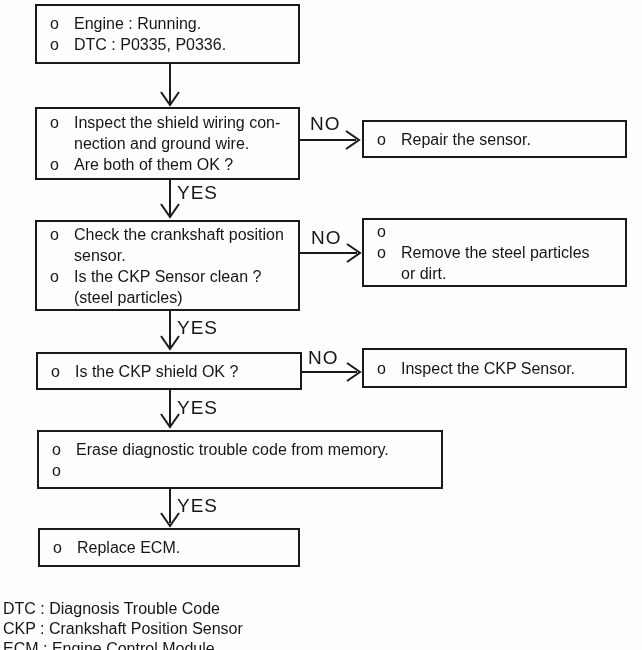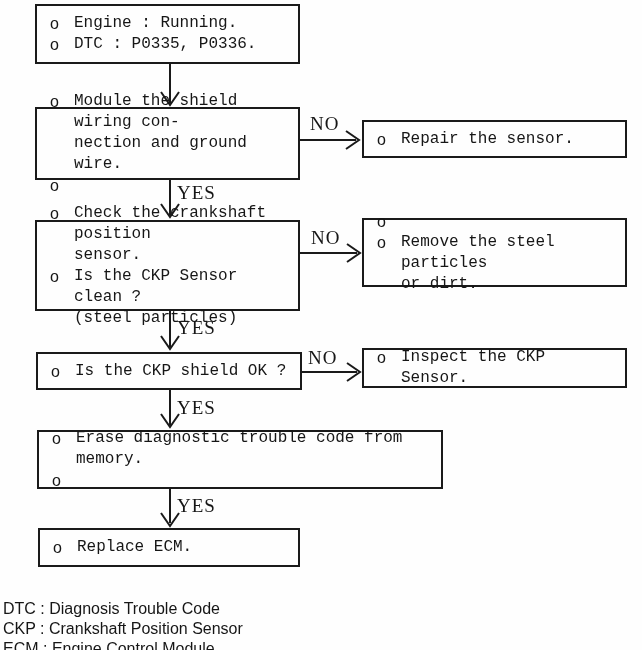--- a/index.html
+++ b/index.html
@@ -32,38 +32,36 @@
     display: flex;
     gap: 14px;
     align-items: flex-start;
   }
   .bullet {
     flex: 0 0 11px;
     text-align: center;
   }
   .itext {
     white-space: pre-line;
-    font-family: Liberation Mono, monospace;
   }
   #box-start      { left: 35px;  top: 4px;   width: 265px; height: 60px; }
   #box-inspect    { left: 35px;  top: 107px; width: 265px; height: 73px; }
   #box-repair     { left: 362px; top: 120px; width: 265px; height: 38px; }
   #box-check      { left: 35px;  top: 220px; width: 265px; height: 91px; }
   #box-clean      { left: 362px; top: 218px; width: 265px; height: 69px; }
   #box-ckpok      { left: 36px;  top: 352px; width: 266px; height: 38px; }
   #box-replaceckp { left: 362px; top: 348px; width: 265px; height: 40px; }
   #box-erase      { left: 37px;  top: 430px; width: 406px; height: 59px; }
   #box-ecm        { left: 38px;  top: 528px; width: 262px; height: 39px; }
   .lbl {
     position: absolute;
     font-size: 19px;
     line-height: 20px;
     letter-spacing: 1px;
     color: #161616;
-    font-family: Liberation Serif, serif;
   }
   #lbl-yes-1 { left: 177px; top: 183px; }
   #lbl-yes-2 { left: 177px; top: 318px; }
   #lbl-yes-3 { left: 177px; top: 398px; }
   #lbl-yes-4 { left: 177px; top: 496px; }
   #lbl-no-1  { left: 310px; top: 114px; }
   #lbl-no-2  { left: 311px; top: 228px; }
   #lbl-no-3  { left: 308px; top: 348px; }
   #arrows {
     position: absolute;
@@ -130,25 +128,26 @@
     </div>
     <div class="item">
       <span class="bullet">o</span>
       <span class="itext">DTC : P0335, P0336.</span>
     </div>
   </div>
 
   <div class="box" id="box-inspect">
     <div class="item">
       <span class="bullet">o</span>
-      <span class="itext">Module the shield wiring con-
+      <span class="itext">Inspect the shield wiring con-
 nection and ground wire.</span>
     </div>
     <div class="item">
       <span class="bullet">o</span>
+      <span class="itext">Are both of them OK ?</span>
     </div>
   </div>
 
   <div class="box" id="box-repair">
     <div class="item">
       <span class="bullet">o</span>
       <span class="itext">Repair the sensor.</span>
     </div>
   </div>
 

